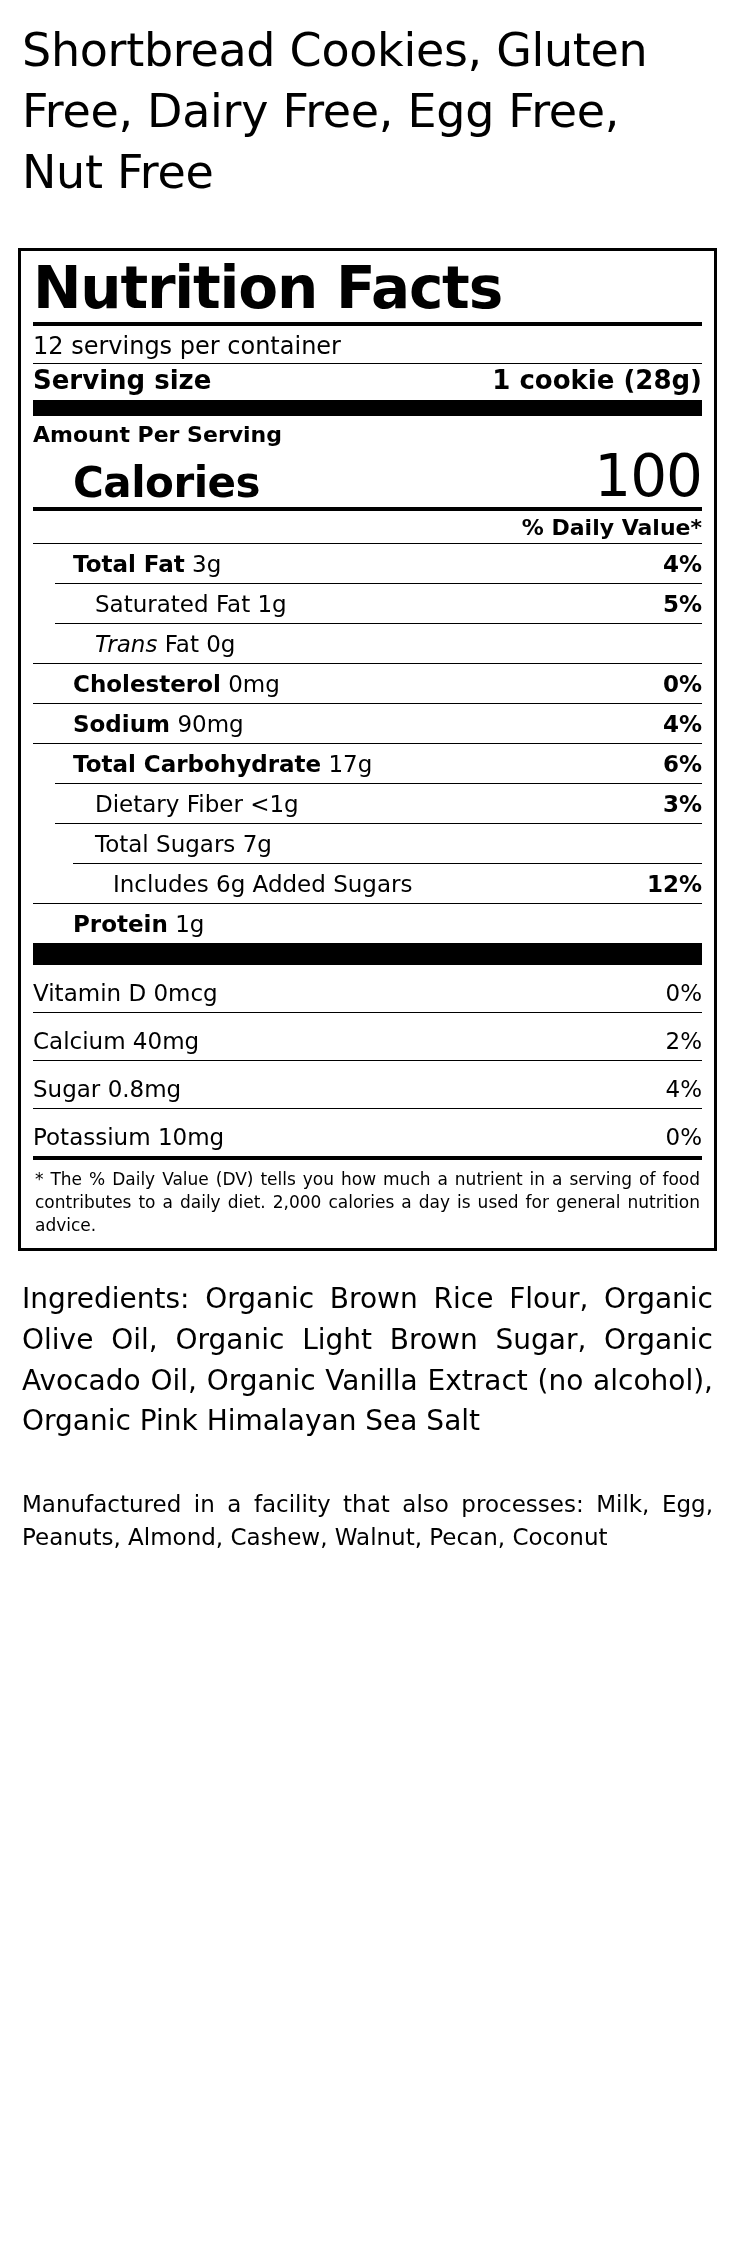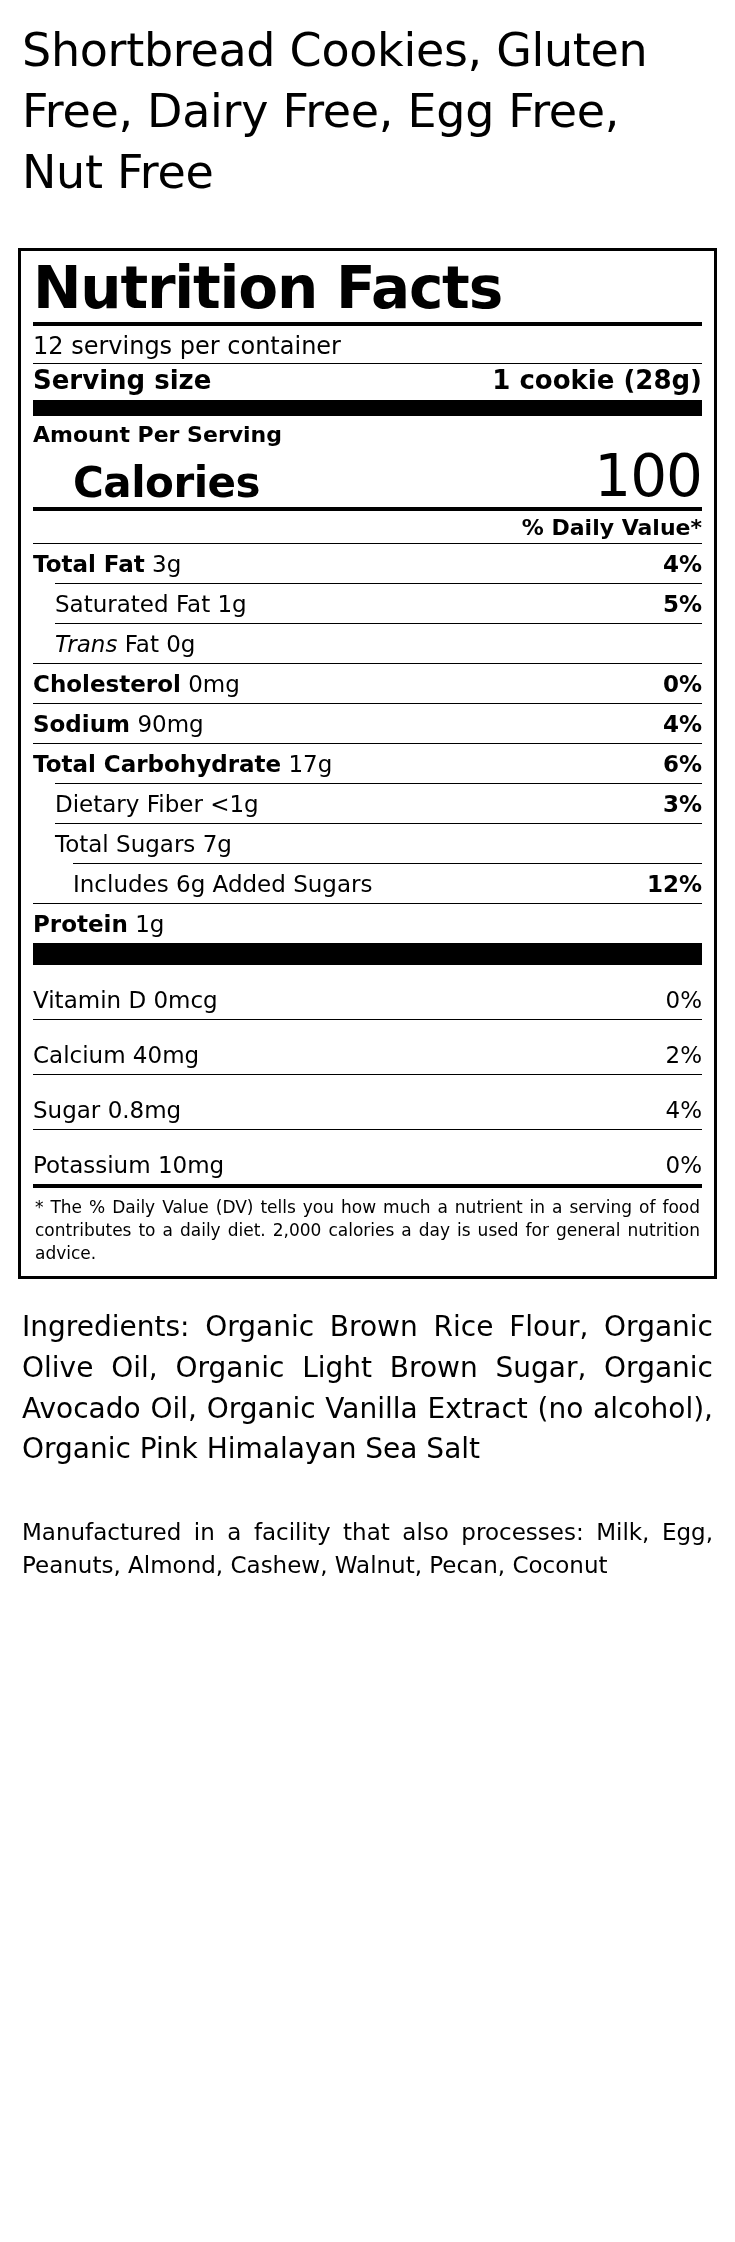--- a/index.html
+++ b/index.html
@@ -92,20 +92,21 @@
     font-weight: 700;
     padding: 4px 0 3px 0;
   }
 
   .nut-row {
     display: flex;
     justify-content: space-between;
     align-items: baseline;
     font-size: 23px;
     padding: 7px 0 6px 0;
+    margin-left: 40px;
   }
   .nut-row .name { white-space: nowrap; }
   .nut-row .pct { font-weight: 700; white-space: nowrap; }
   .b { font-weight: 700; }
   .i { }
   .indent1 { padding-left: 22px; }
   .indent2 { padding-left: 40px; }
   .inner-rule {
     border-bottom: 1px solid #000;
     margin-left: 22px;
@@ -113,21 +114,21 @@
   .inner-rule2 {
     border-bottom: 1px solid #000;
     margin-left: 40px;
   }
 
   .vit-row {
     display: flex;
     justify-content: space-between;
     align-items: baseline;
     font-size: 23px;
-    padding: 22px 0 6px 0;
+    padding: 15px 0 6px 0;
     text-align: right;
   }
 
   .footnote {
     font-size: 17px;
     line-height: 1.35;
     text-align: justify;
     padding: 8px 2px 2px 2px;
   }
 

